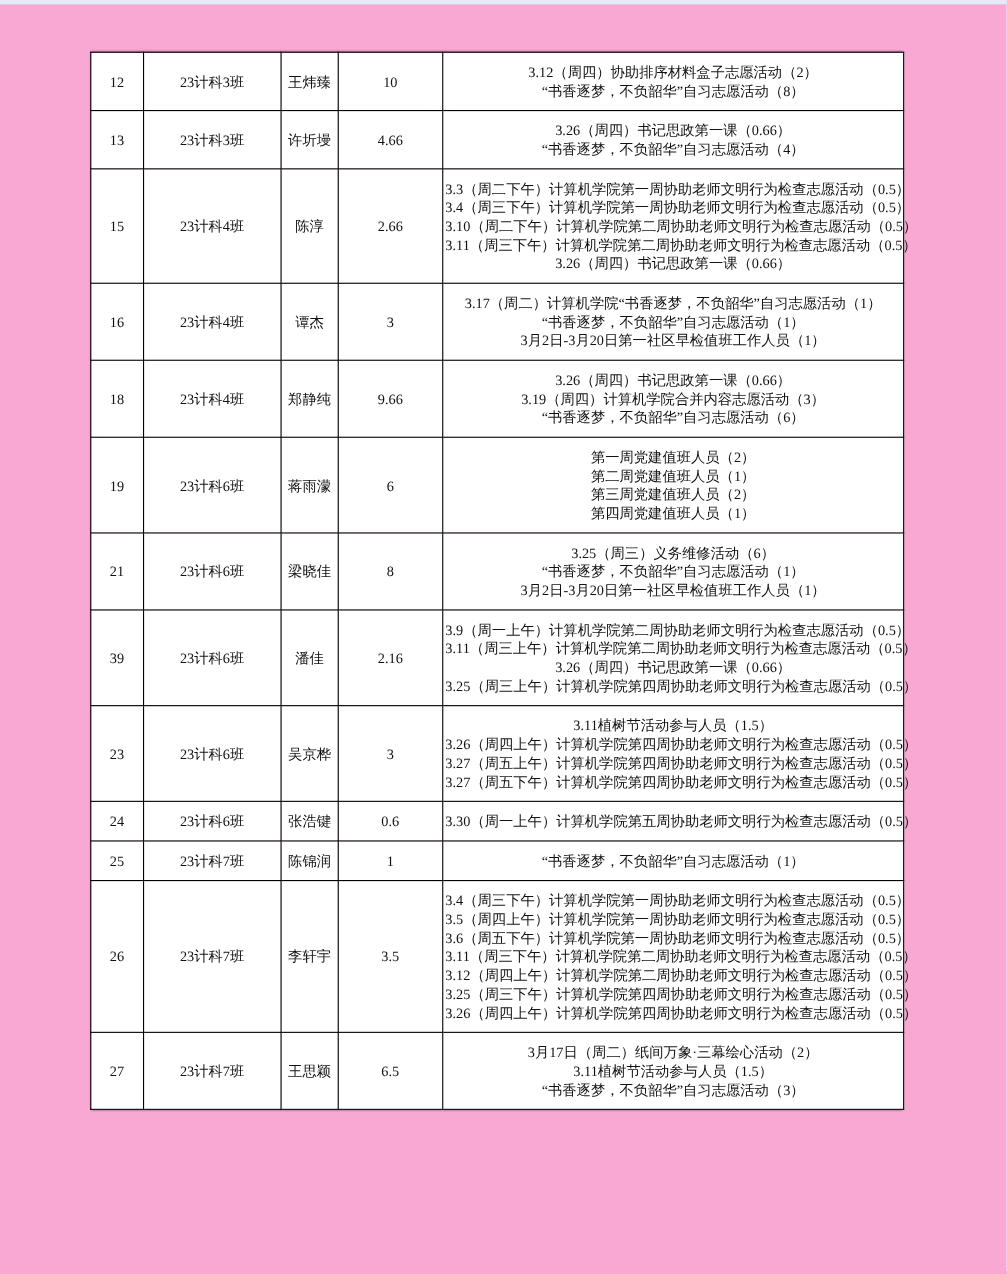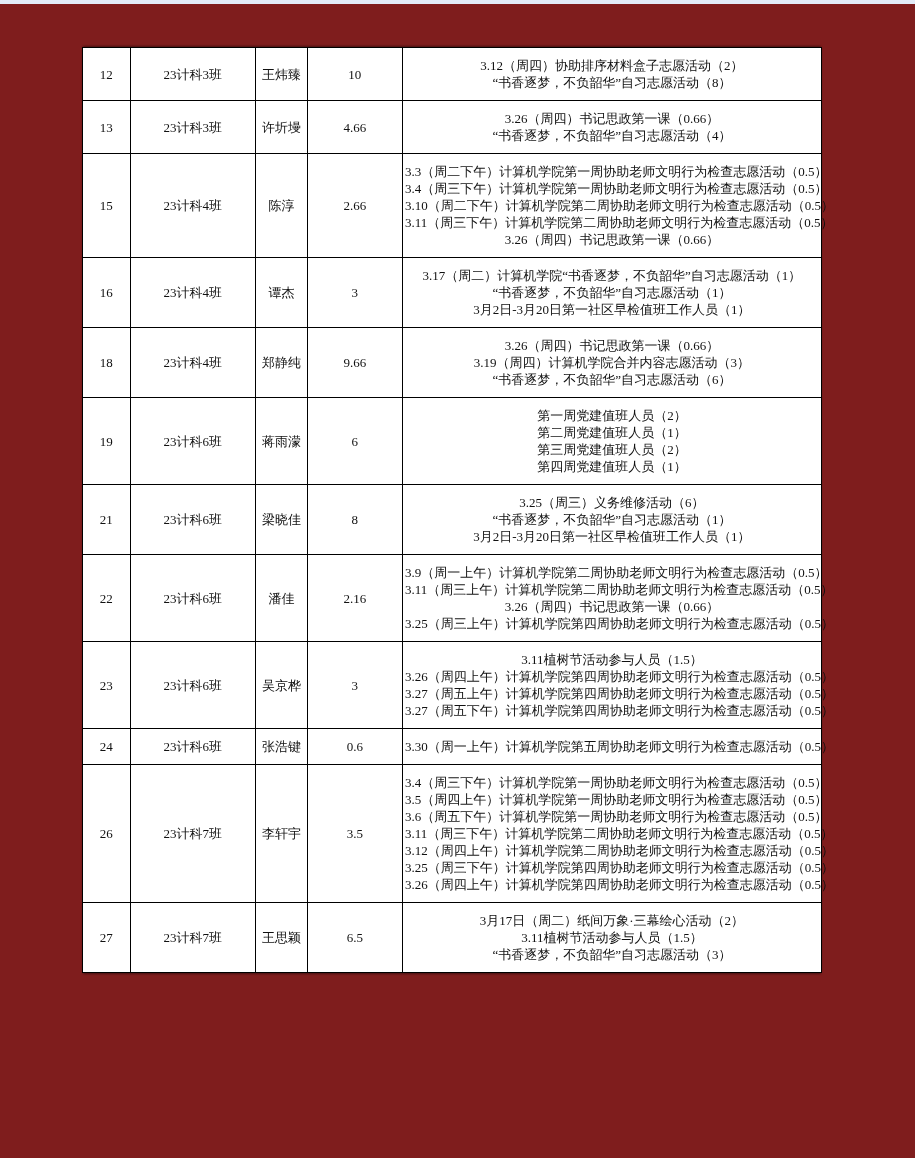--- a/index.html
+++ b/index.html
@@ -47,21 +47,21 @@
   td.c-no     { width: 47px;  }
   td.c-class  { width: 124px; margin-top: 39px; }
   td.c-name   { width: 51px;  }
   td.c-hours  { width: 94px;  }
   td.c-acts   { width: 414px; }
   .act-line { white-space: nowrap; }
 </style>
 </head>
 <body>
 
-<div class="page" style="background: #7f1d1d;">
+<div class="page" style="background: #f9a8d4;">
   <div class="top-strip" style="background: rgb(227, 235, 248);"></div>
 
   <table class="records">
     <colgroup>
       <col style="width:47px">
       <col style="width:124px">
       <col style="width:51px">
       <col style="width:94px">
       <col style="width:414px">
     </colgroup>
@@ -138,21 +138,21 @@
           <td class="c-class">23计科6班</td>
           <td class="c-name">梁晓佳</td>
           <td class="c-hours">8</td>
           <td class="c-acts">
             <div class="act-line">3.25（周三）义务维修活动（6）</div>
             <div class="act-line">“书香逐梦，不负韶华”自习志愿活动（1）</div>
             <div class="act-line">3月2日-3月20日第一社区早检值班工作人员（1）</div>
           </td>
         </tr>
         <tr>
-          <td class="c-no">22</td>
+          <td class="c-no">39</td>
           <td class="c-class">23计科6班</td>
           <td class="c-name">潘佳</td>
           <td class="c-hours">2.16</td>
           <td class="c-acts">
             <div class="act-line">3.9（周一上午）计算机学院第二周协助老师文明行为检查志愿活动（0.5）</div>
             <div class="act-line">3.11（周三上午）计算机学院第二周协助老师文明行为检查志愿活动（0.5）</div>
             <div class="act-line">3.26（周四）书记思政第一课（0.66）</div>
             <div class="act-line">3.25（周三上午）计算机学院第四周协助老师文明行为检查志愿活动（0.5）</div>
           </td>
         </tr>
@@ -168,20 +168,29 @@
             <div class="act-line">3.27（周五下午）计算机学院第四周协助老师文明行为检查志愿活动（0.5）</div>
           </td>
         </tr>
         <tr>
           <td class="c-no">24</td>
           <td class="c-class">23计科6班</td>
           <td class="c-name">张浩键</td>
           <td class="c-hours">0.6</td>
           <td class="c-acts">
             <div class="act-line">3.30（周一上午）计算机学院第五周协助老师文明行为检查志愿活动（0.5）</div>
+          </td>
+        </tr>
+        <tr>
+          <td class="c-no">25</td>
+          <td class="c-class">23计科7班</td>
+          <td class="c-name">陈锦润</td>
+          <td class="c-hours">1</td>
+          <td class="c-acts">
+            <div class="act-line">“书香逐梦，不负韶华”自习志愿活动（1）</div>
           </td>
         </tr>
         <tr>
           <td class="c-no">26</td>
           <td class="c-class">23计科7班</td>
           <td class="c-name">李轩宇</td>
           <td class="c-hours">3.5</td>
           <td class="c-acts">
             <div class="act-line">3.4（周三下午）计算机学院第一周协助老师文明行为检查志愿活动（0.5）</div>
             <div class="act-line">3.5（周四上午）计算机学院第一周协助老师文明行为检查志愿活动（0.5）</div>

